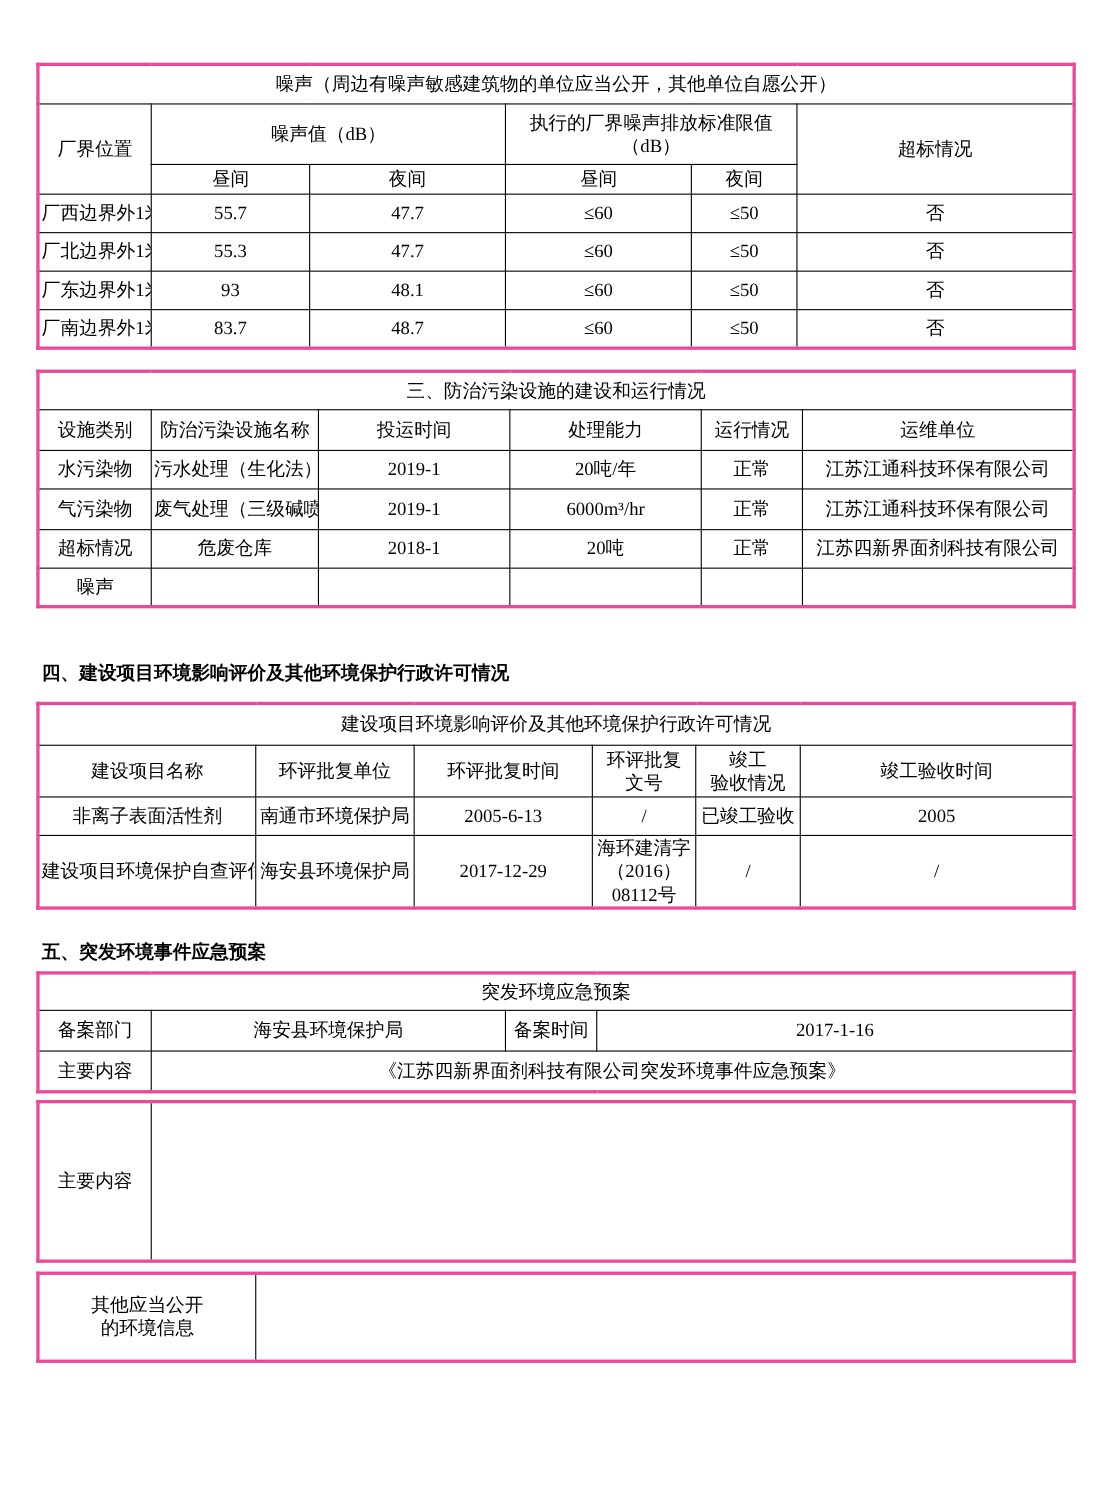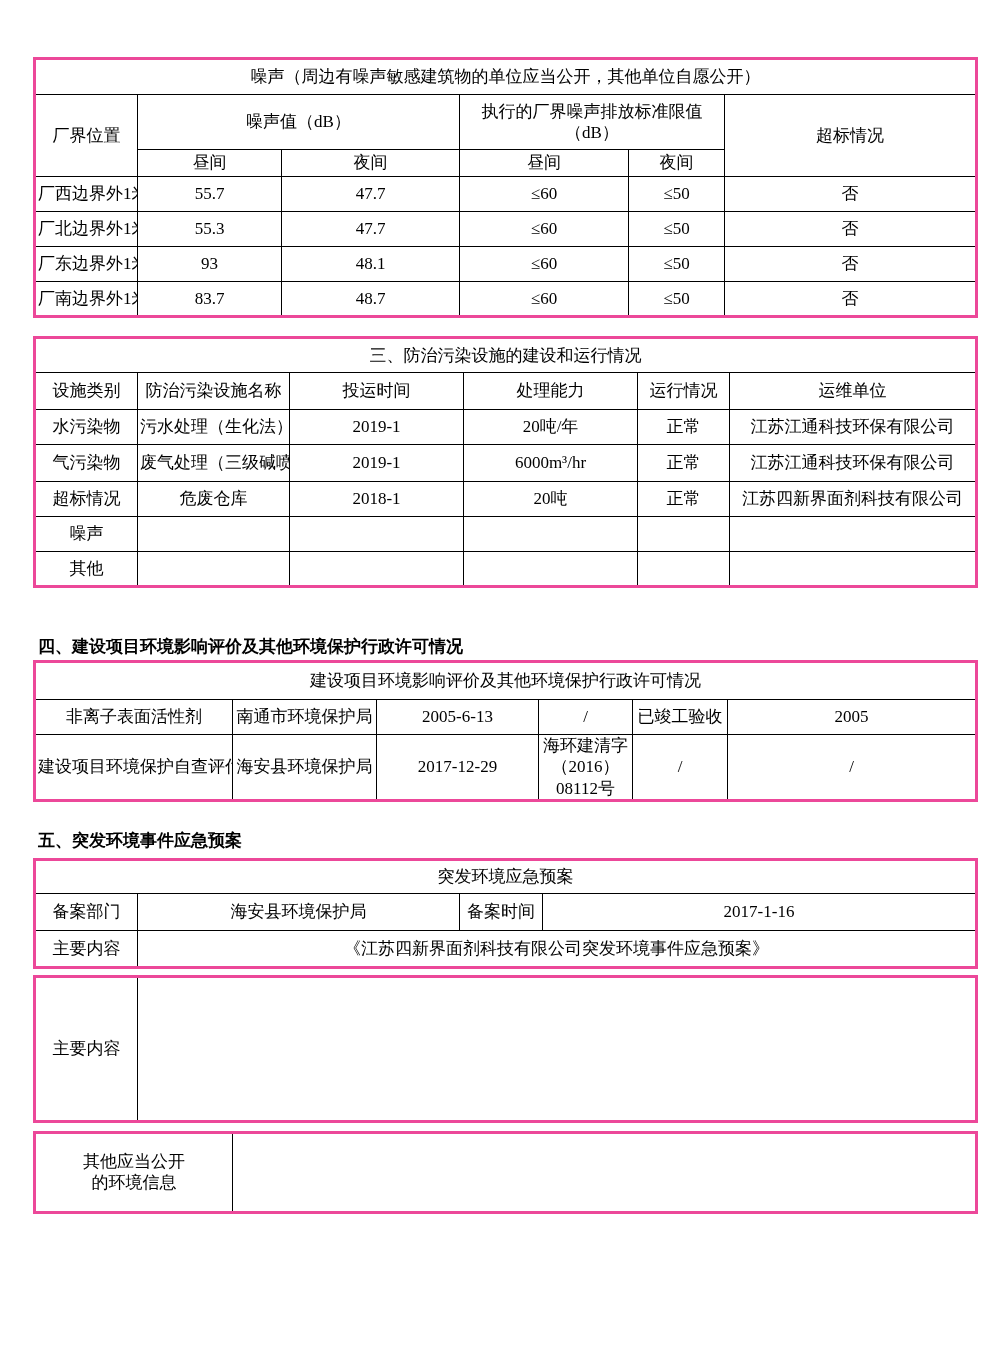--- a/index.html
+++ b/index.html
@@ -33,21 +33,21 @@
   .bold { font-weight:normal; }
 
   
   .r36>td{height:36px}.r55>td{height:55px}.r27>td{height:27px}.r35>td{height:35px}
   .r37>td{height:37px}.r38>td{height:38px}.r47>td{height:47px}.r34>td{height:34px}
   .r65>td{height:65px}.r145>td{height:145px}.r80>td{height:80px}
 
   
   .t1{margin-top:57px}
   .t2{margin-top:18px}
-  .t4{margin-top:2px}
+  .t4{margin-top:15px}
   .t5{margin-top:0}
   .t6{margin-top:6px}
   .t7{margin-top:8px}
 
   .section-title {
     margin-left:38px; font-weight:bold; font-size:17px; height:22px; line-height:22px;
   }
   .st4{margin-top:48px}
   .st5{margin-top:28px; margin-bottom:6px}
   .st6{margin-top:33px}
@@ -165,44 +165,46 @@
       <td class="clip f16">江苏四新界面剂科技有限公司</td>
     </tr>
     <tr class="r35">
       <td class="f16">噪声</td>
       <td></td>
       <td></td>
       <td></td>
       <td></td>
       <td></td>
     </tr>
-    <tr class="r35">
-      <td class="f16">其他</td>
-      <td></td>
-      <td></td>
-      <td></td>
-      <td></td>
-      <td></td>
-    </tr>
   </tbody>
     </table>
 
   <div class="section-title st4">四、建设项目环境影响评价及其他环境保护行政许可情况</div>
   <table class="tbl t4">
     <colgroup>
       <col style="width:198px">
         <col style="width:144px">
         <col style="width:162px">
       <col style="width:94px">
         <col style="width:95px">
         <col style="width:249px">
     </colgroup>
     <tbody>
         <tr class="r38">
       <td colspan="6">建设项目环境影响评价及其他环境保护行政许可情况</td>
+    </tr>
+    <tr class="r47">
+      <td>建设项目名称</td>
+      <td>环评批复单位</td>
+      <td>环评批复时间</td>
+      <td class="pre">环评批复
+文号</td>
+      <td class="pre">竣工
+验收情况</td>
+      <td>竣工验收时间</td>
     </tr>
     <tr class="r35">
       <td>非离子表面活性剂</td>
       <td class="clip f16">南通市环境保护局</td>
       <td>2005-6-13</td>
       <td>/</td>
       <td class="clip f16">已竣工验收</td>
       <td>2005</td>
     </tr>
     <tr class="r65">

